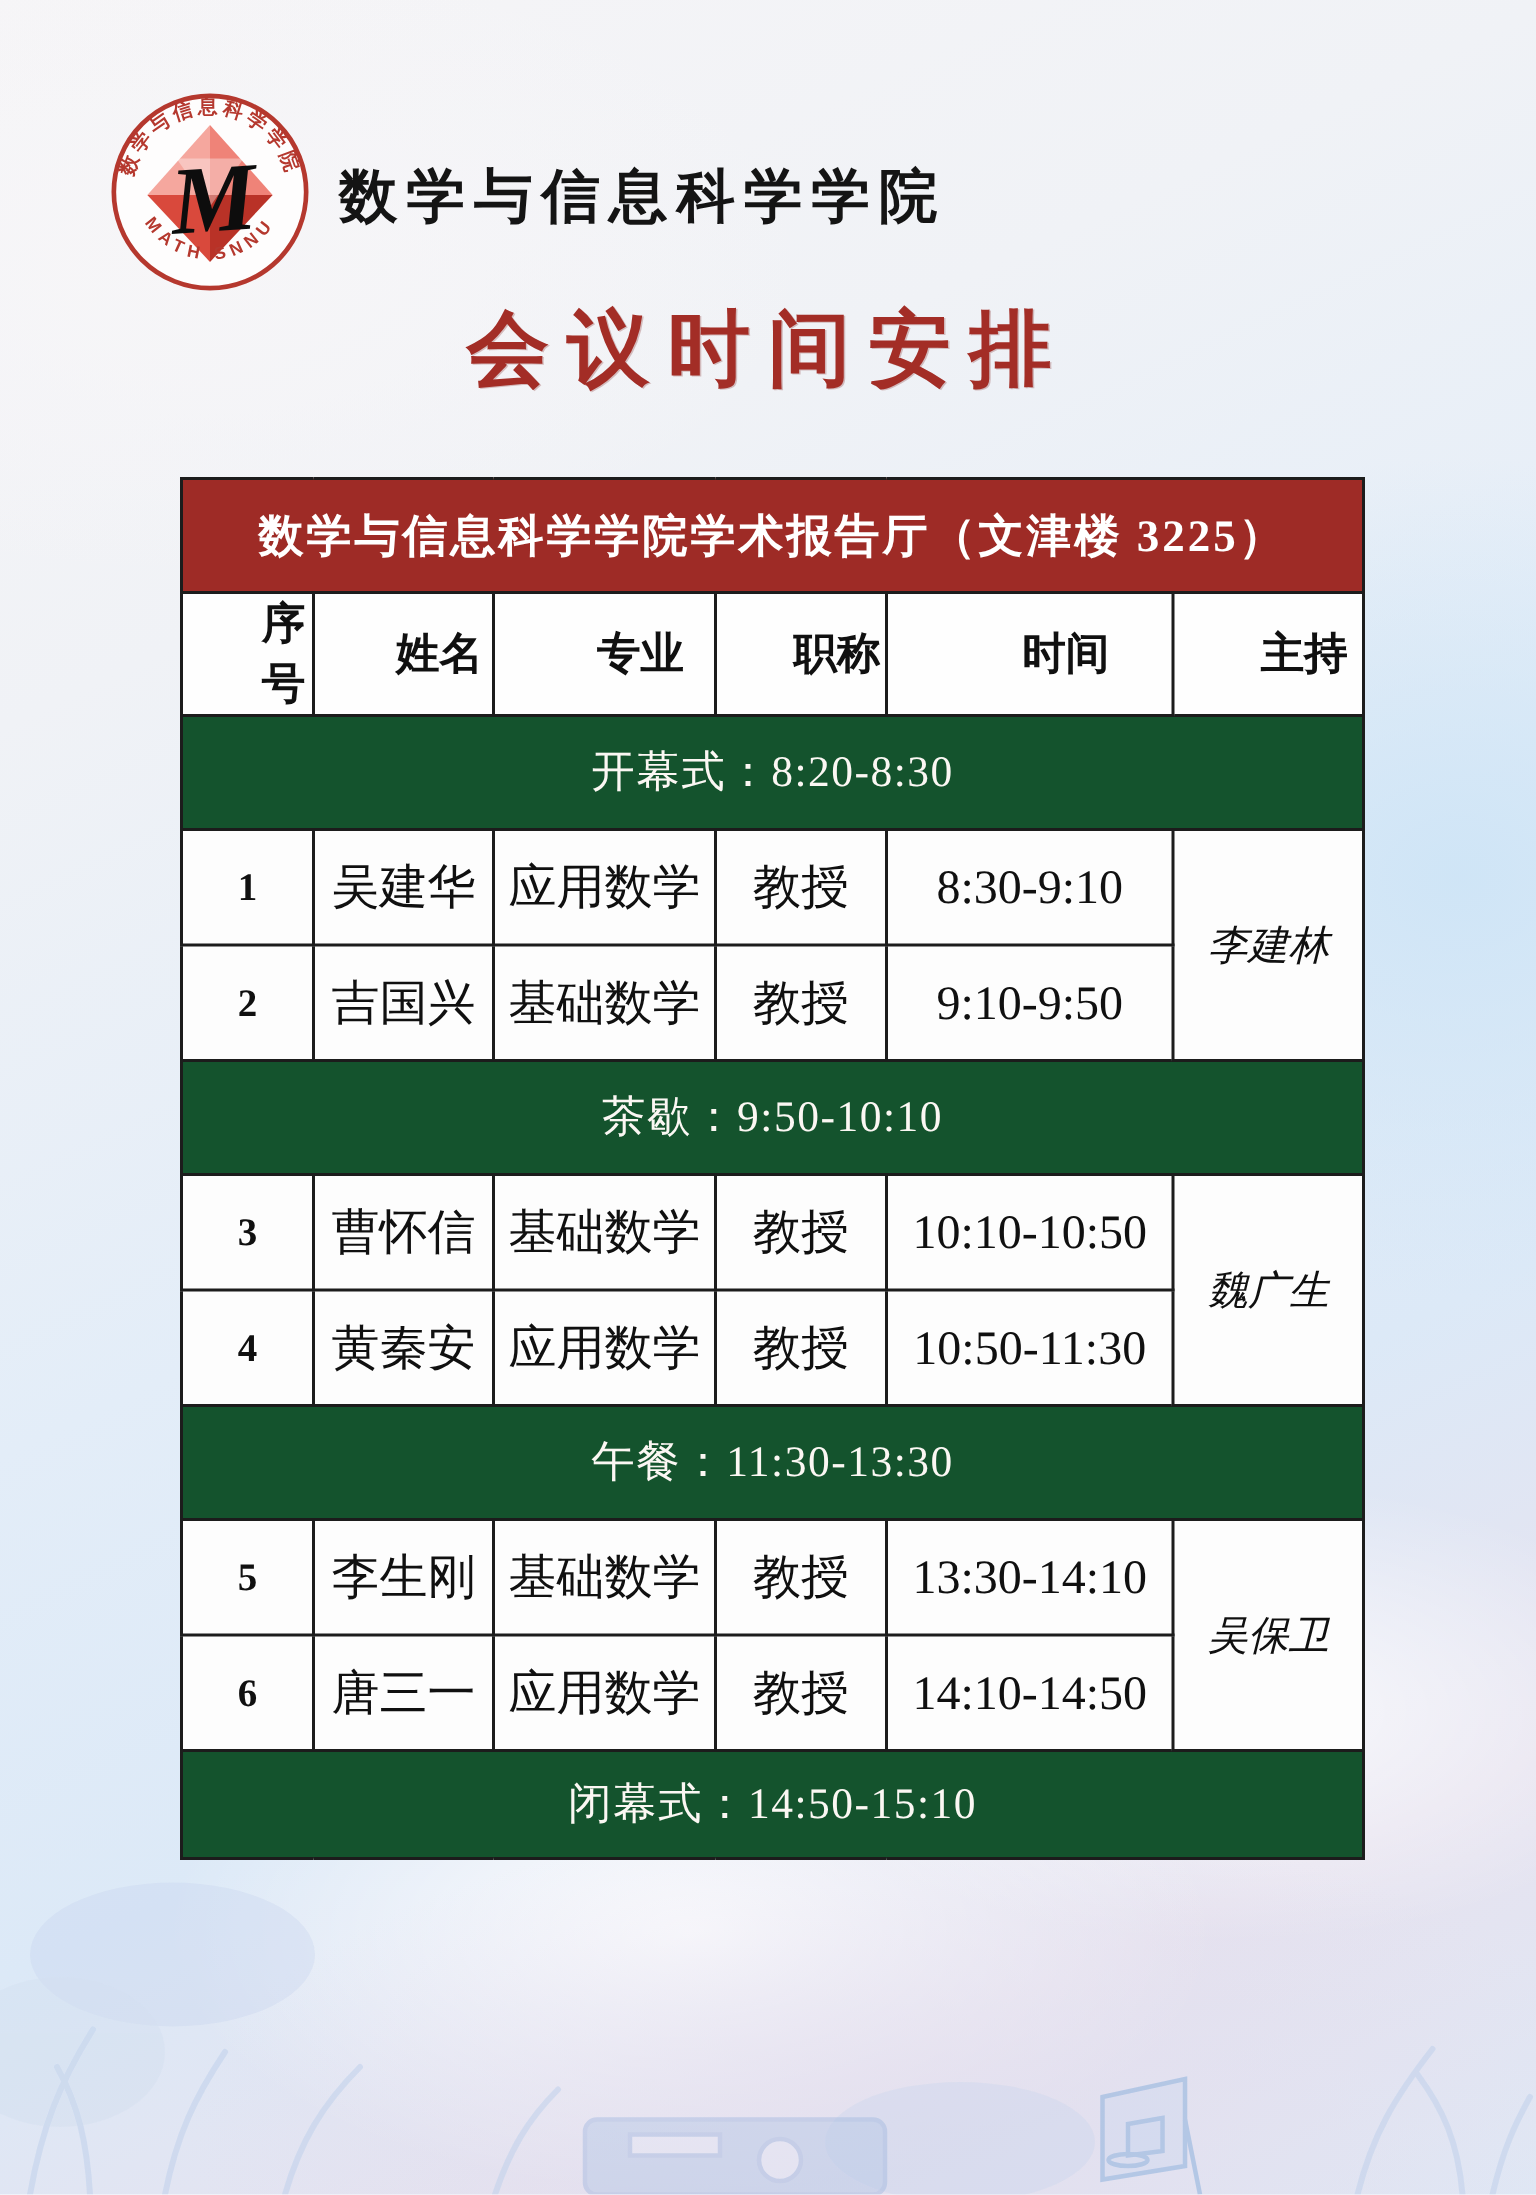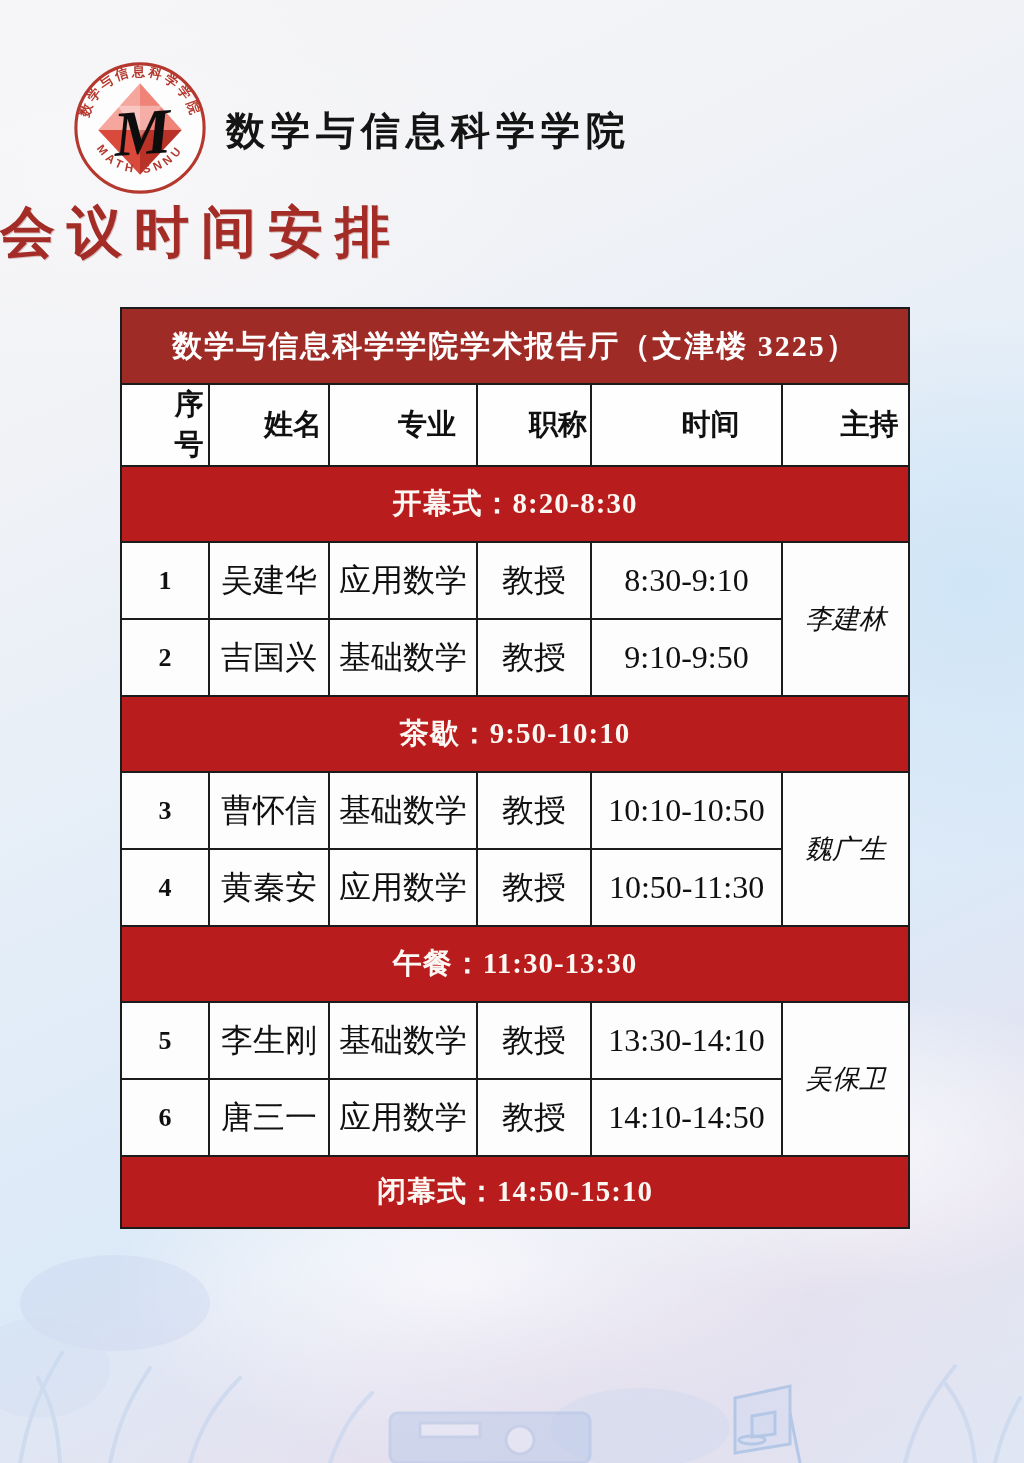--- a/index.html
+++ b/index.html
@@ -24,47 +24,47 @@
     font-size: 39px; font-weight: 900; color: #141414;
     letter-spacing: 6px; white-space: nowrap;
   }
   .header-title-en {
     margin-top: 13px;
     font-family: "Liberation Sans", "DejaVu Sans", sans-serif;
     font-size: 14.5px; color: #3c3c3c; letter-spacing: .6px; white-space: nowrap;
   }
 
   
-  .poster-title-wrap { position: absolute; top: 196px; left: 0; width: 100%; text-align: left; }
+  .poster-title-wrap { position: absolute; top: 196px; left: 0; width: 100%; text-align: center; }
   .poster-title {
     display: inline-block;
     font-size: 55px; font-weight: 900; color: #a32d26;
     letter-spacing: 12px;
     text-shadow: 1px 1px 0 rgba(120,20,16,.25);
   }
 
   
   .schedule-table {
-    position: absolute; left: 120px; top: 307px; width: 788px;
+    position: absolute; left: 120px; top: 318px; width: 788px;
     border-collapse: collapse; table-layout: fixed;
     background: #fdfdfd;
   }
   .schedule-table td, .schedule-table th {
     border: 2px solid #1c1c1c;
     text-align: center; vertical-align: middle;
     color: #101010;
   }
   .venue-row td {
     height: 76px; background: #9e2b26; color: #ffffff;
     font-size: 30px; font-weight: bold; letter-spacing: 2px;
   }
   .cols-row th { height: 76px; font-size: 29px; font-weight: bold; background: #fefefe; padding-left: 48px; }
   .band-row td {
-    height: 76px; background: #b91c1c; color: #fbf7f3;
-    font-size: 29px; font-weight: bold; letter-spacing: 1px;
+    height: 76px; background: #14532d; color: #fbf7f3;
+    font-size: 29px; font-weight: normal; letter-spacing: 1px;
   }
   .band-row.last td { height: 72px; }
   .data-row td { height: 77px; font-size: 32px; background: #fdfdfd; }
   .data-row td.no-cell { font-weight: bold; font-size: 26px; }
   .data-row td.host-cell { font-size: 27px; font-style: italic; }
 
   
   .bottom-art { position: absolute; left: 0; bottom: 0; width: 1024px; height: 215px; opacity: .65; pointer-events: none; }
 </style>
 </head>

